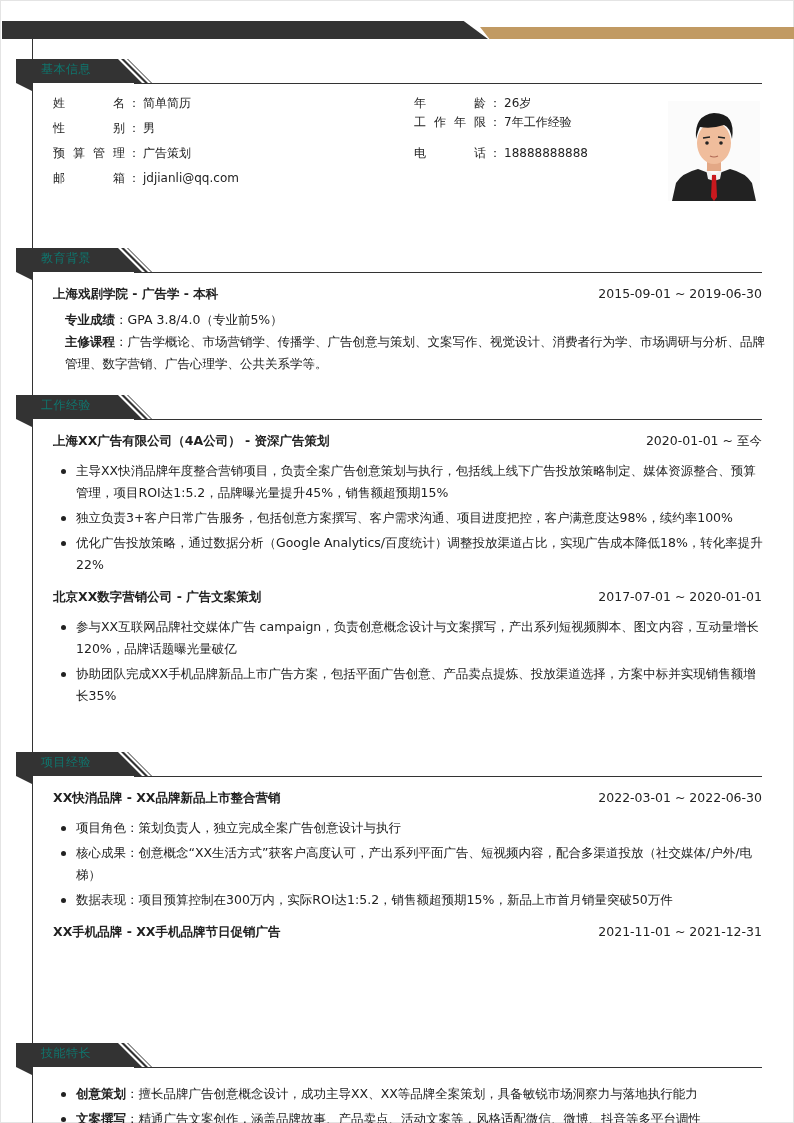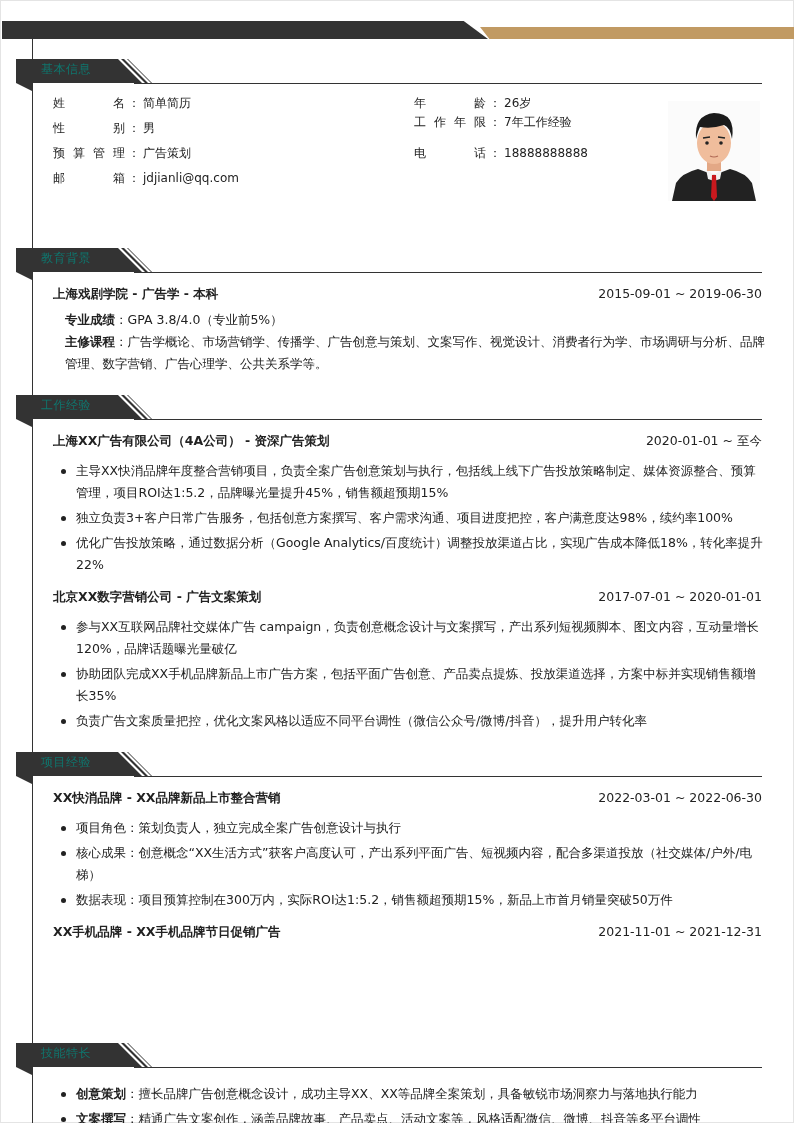--- a/index.html
+++ b/index.html
@@ -147,21 +147,20 @@
   <li>优化广告投放策略，通过数据分析（Google Analytics/百度统计）调整投放渠道占比，实现广告成本降低18%，转化率提升22%</li>
 </ul>
 
 <div class="entry-head" style="top:587px">
   <span class="name">北京XX数字营销公司 - 广告文案策划</span>
   <span class="date">2017-07-01 ~ 2020-01-01</span>
 </div>
 <ul class="bullets" style="top:612px">
   <li>参与XX互联网品牌社交媒体广告 campaign，负责创意概念设计与文案撰写，产出系列短视频脚本、图文内容，互动量增长120%，品牌话题曝光量破亿</li>
   <li>协助团队完成XX手机品牌新品上市广告方案，包括平面广告创意、产品卖点提炼、投放渠道选择，方案中标并实现销售额增长35%</li>
-  <li>负责广告文案质量把控，优化文案风格以适应不同平台调性（微信公众号/微博/抖音），提升用户转化率</li>
 </ul>
 
 <div class="section-head" style="top:752px">
   <div class="tab"></div>
   <svg class="stripes" viewBox="0 0 60 24">
       <polygon points="0,0 16,0 40,24 0,24" fill="#333"></polygon>
       <polygon points="6,0 9,0 33,24 30,24" fill="#fff"></polygon>
       <polygon points="12,0 15,0 39,24 36,24" fill="#fff"></polygon>
     </svg>
   <div class="fold"></div>

